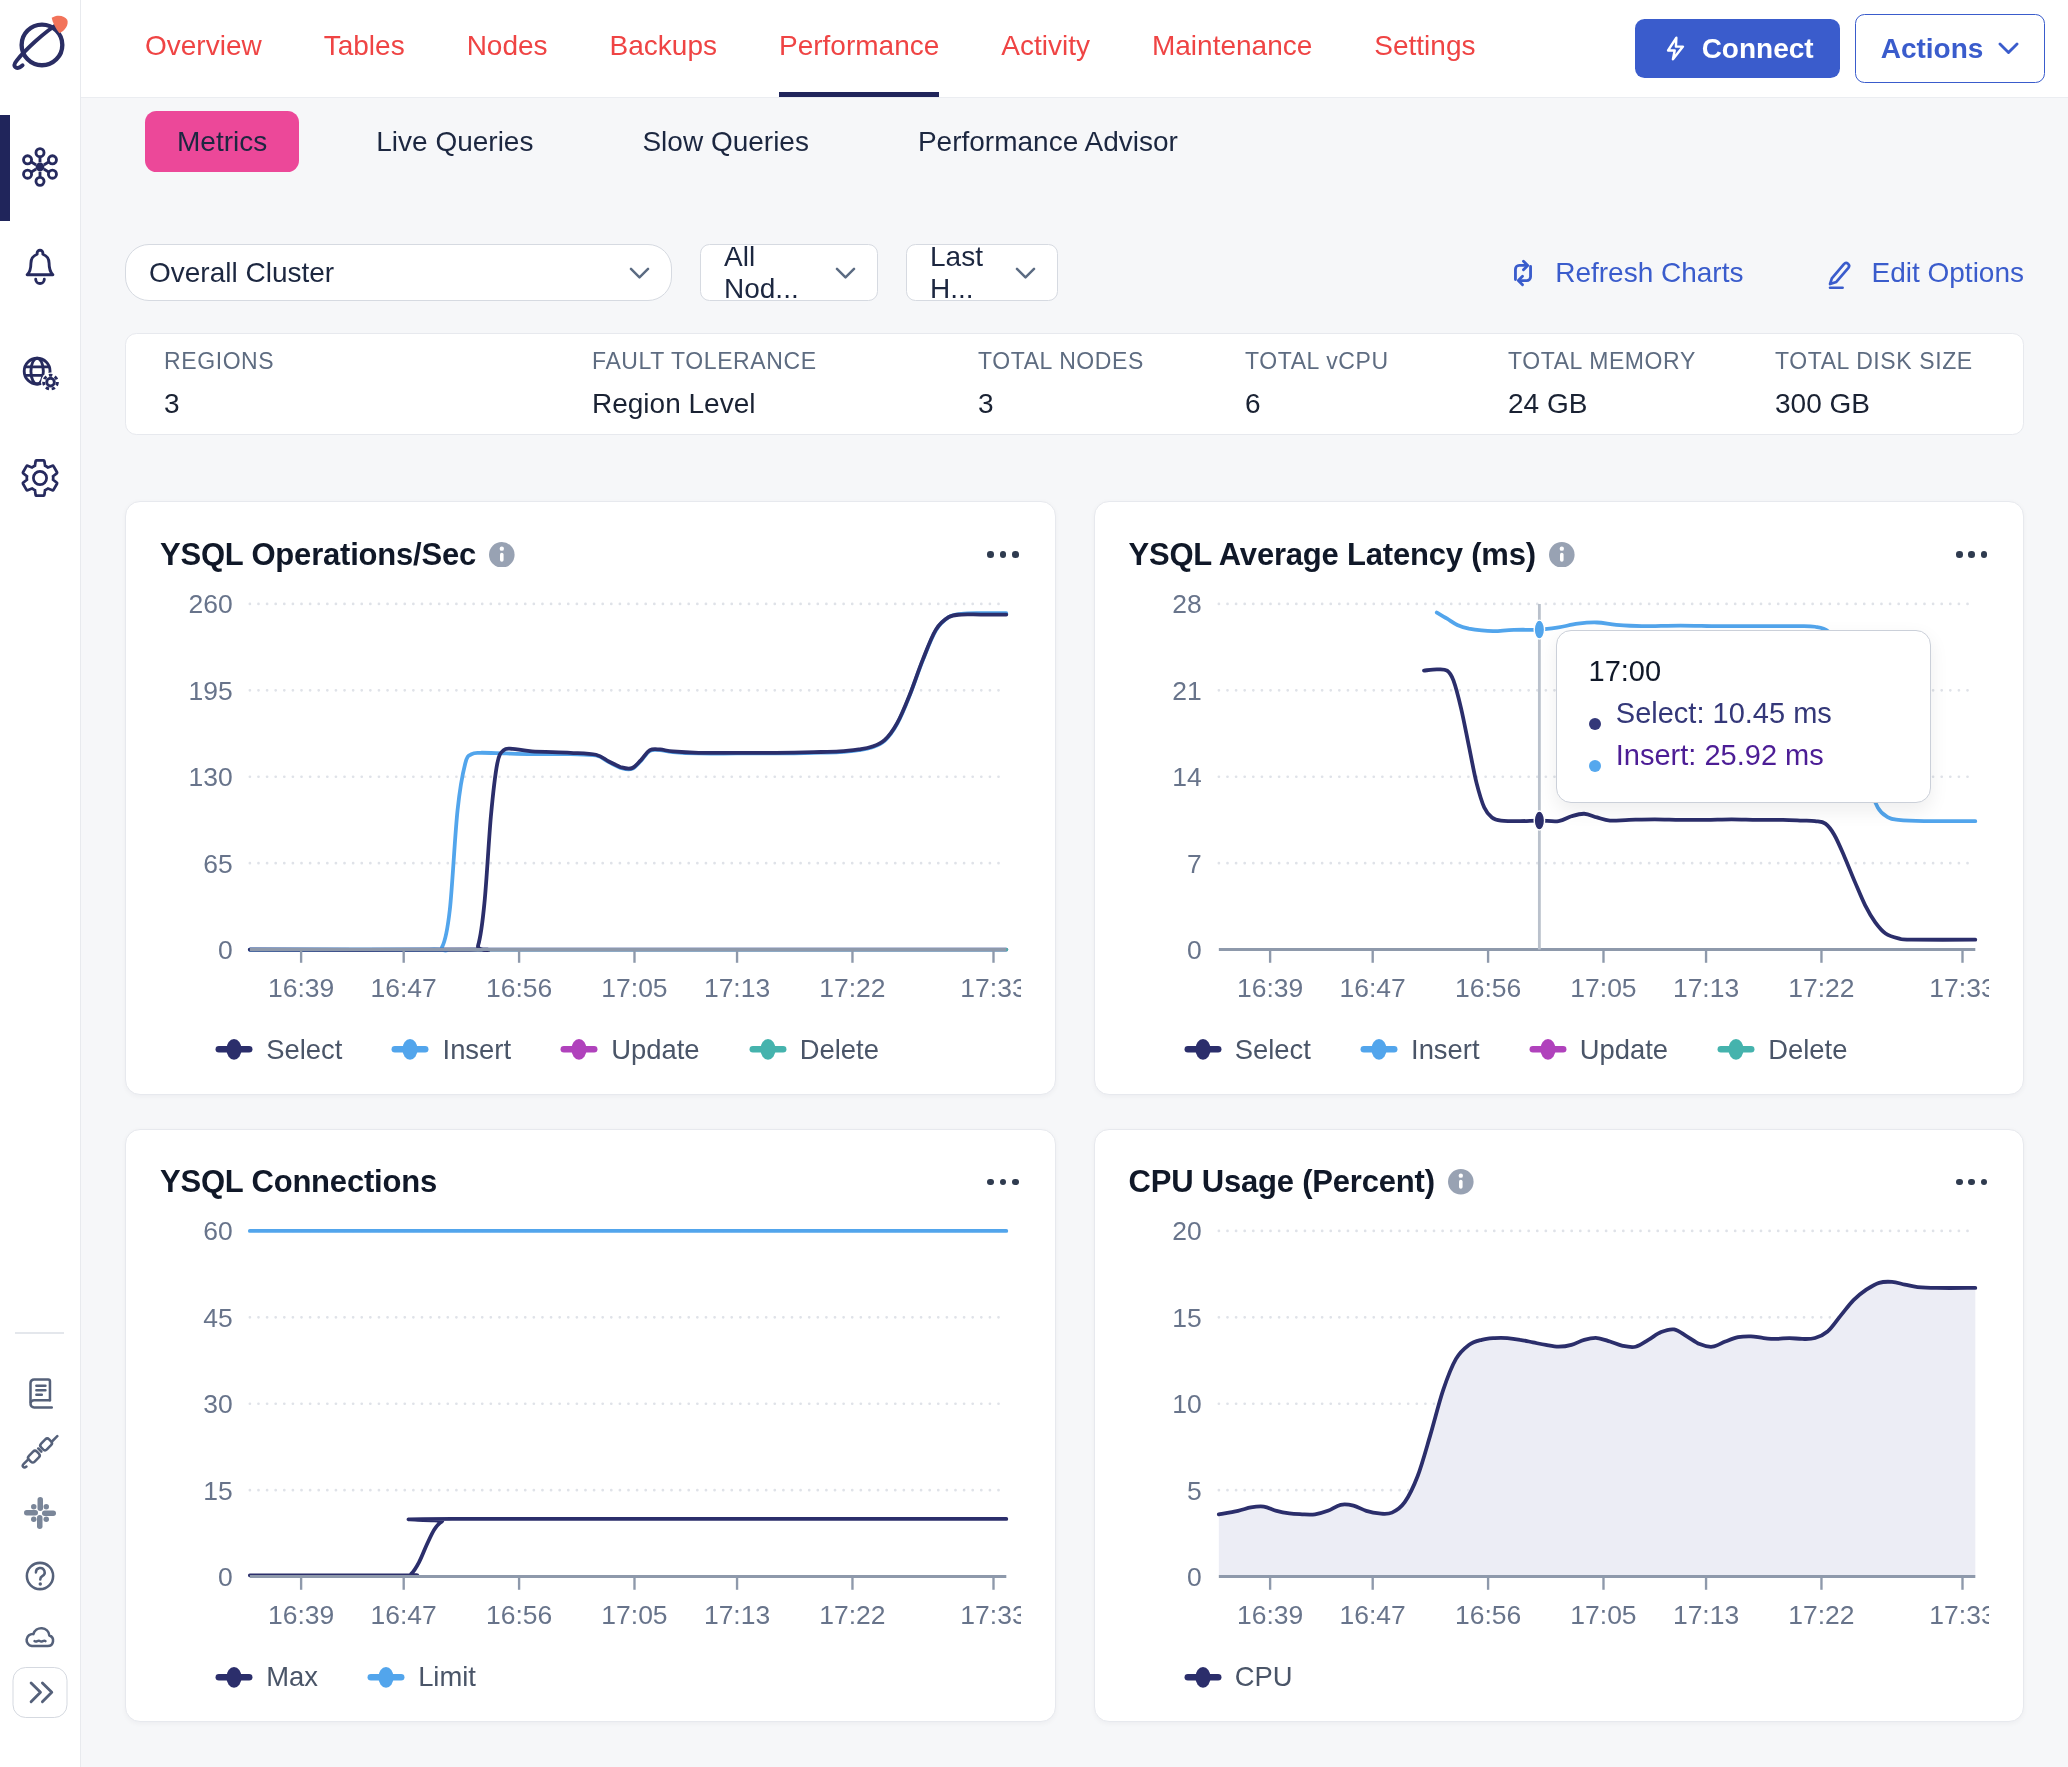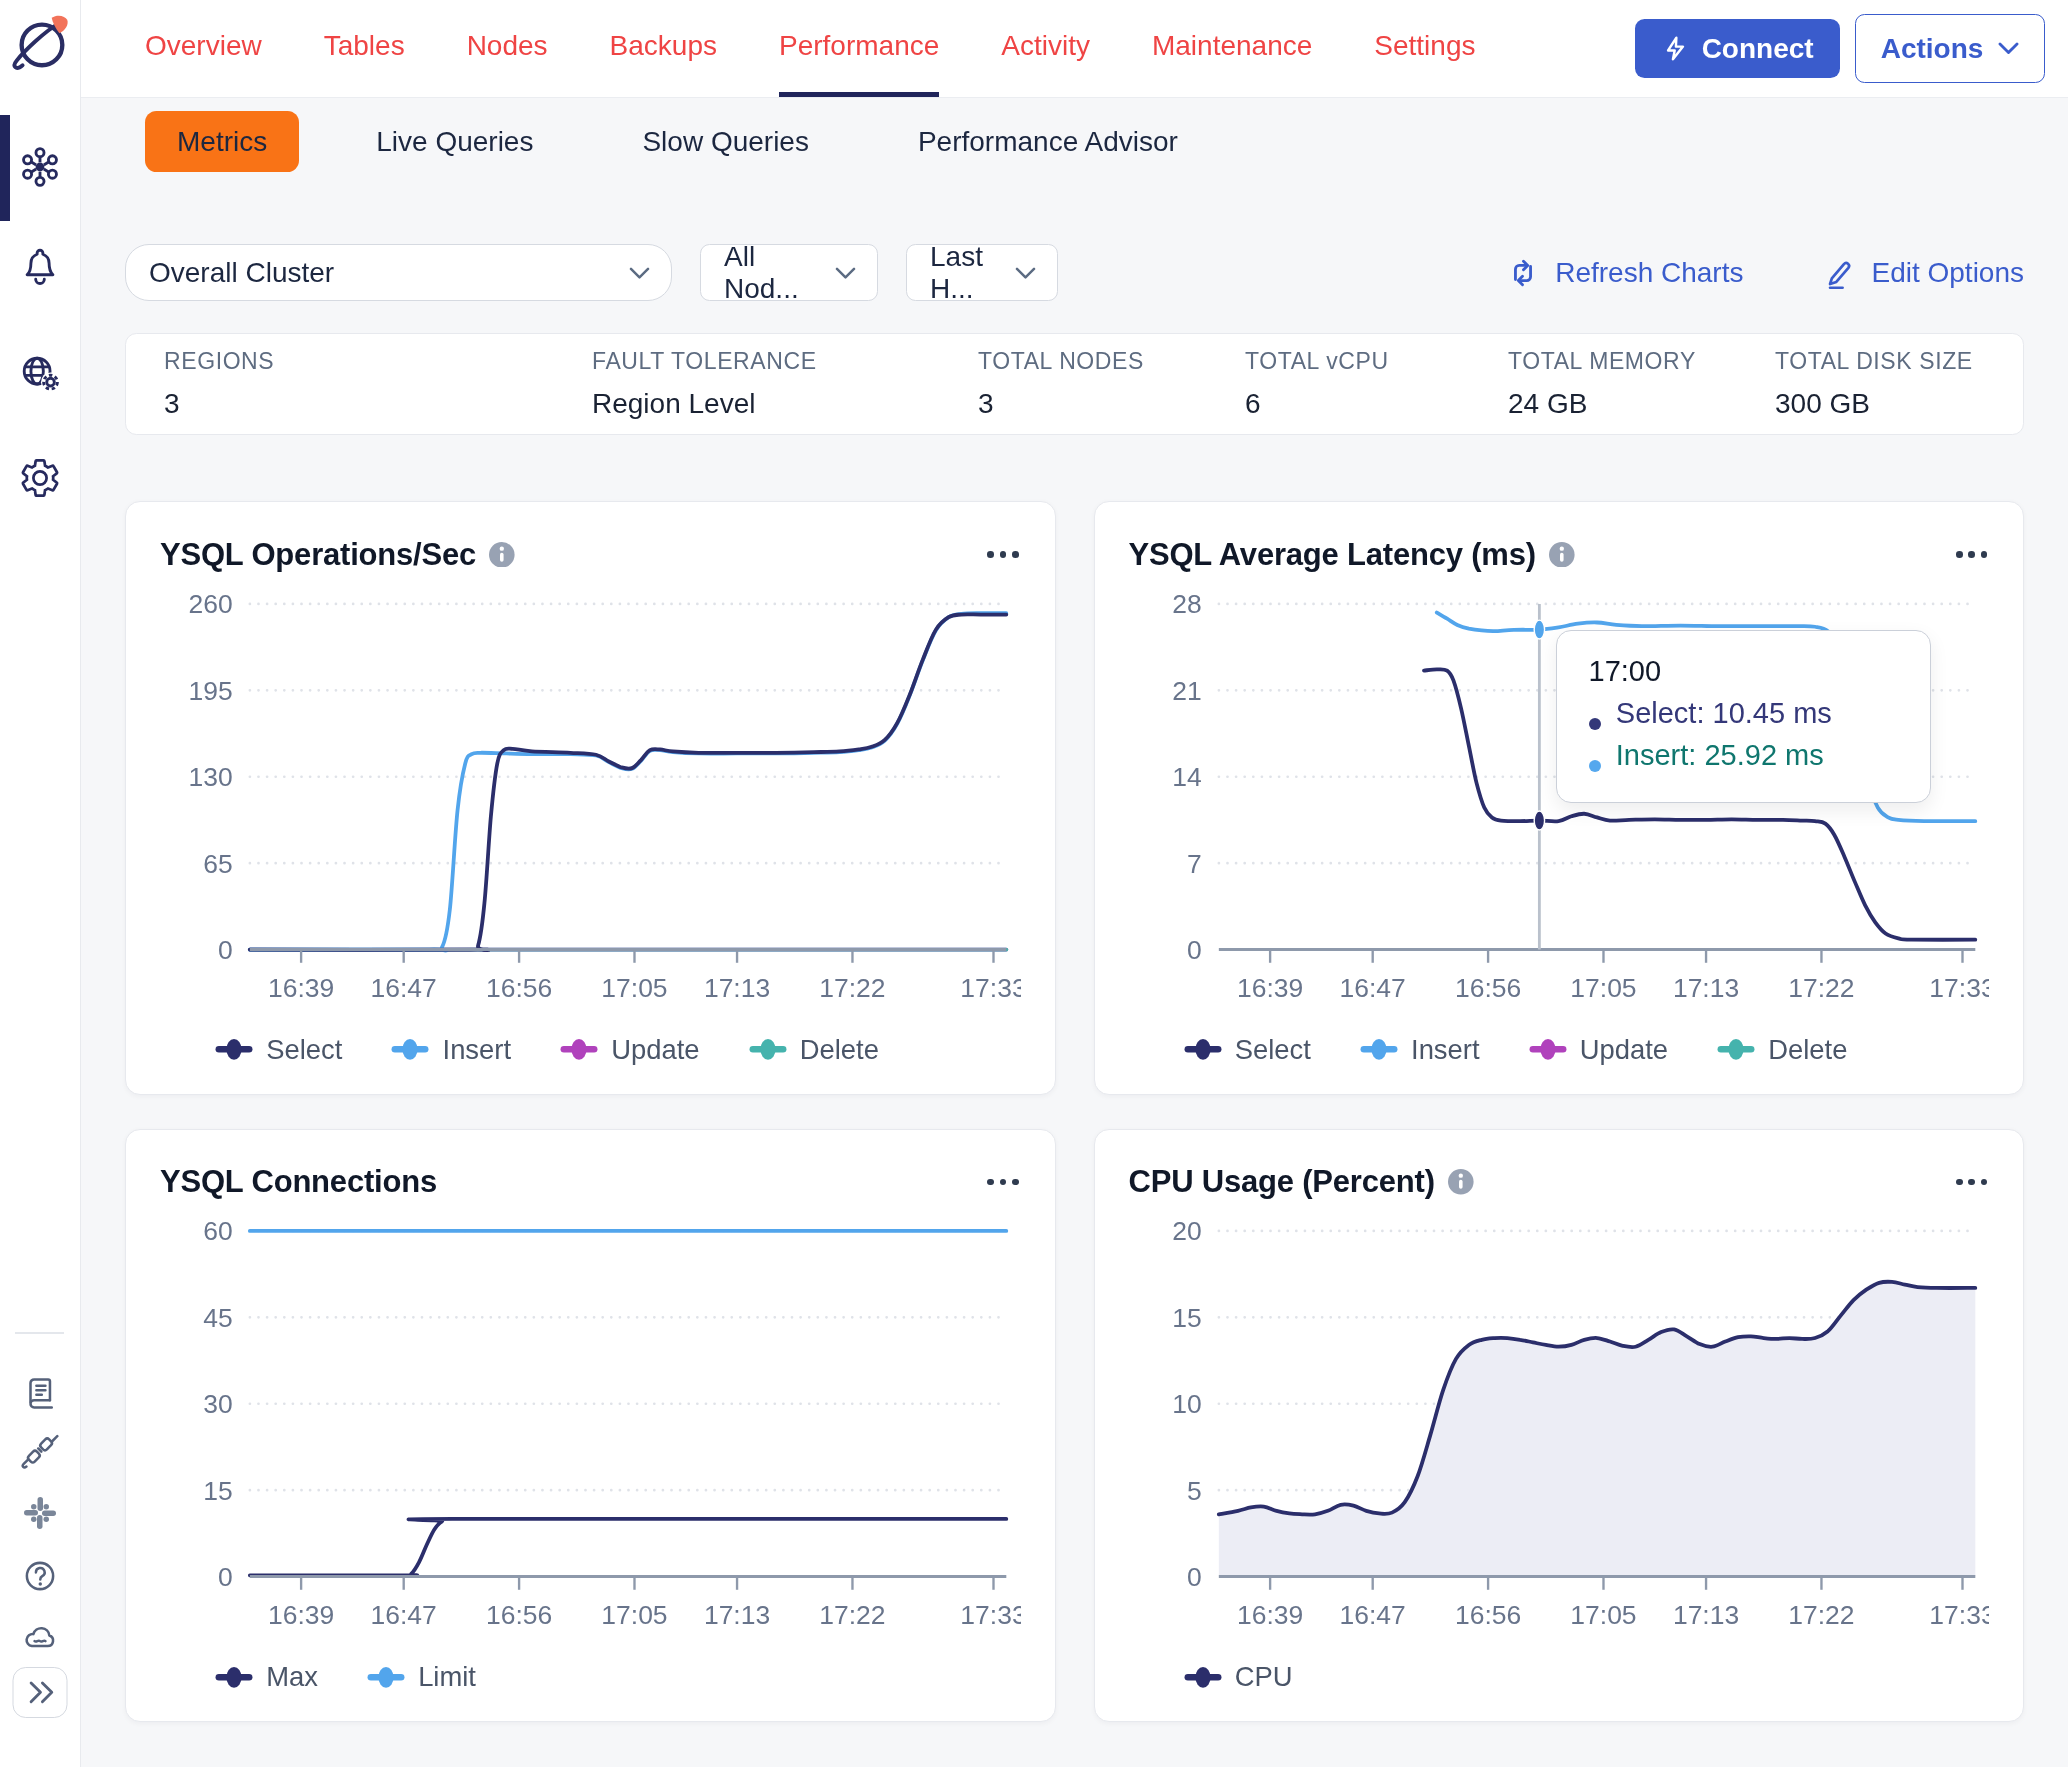--- a/index.html
+++ b/index.html
@@ -26,21 +26,21 @@
   .tab.active { border-bottom-color:#20255B; font-weight:500; }
   .nav-actions { margin-left:auto; display:flex; align-items:center; gap:15px; }
   .btn-connect { display:flex; align-items:center; gap:13.2px; background:#3A5CCC; color:#fff;
     font-size:28px; font-weight:600; border:none; border-radius:9.5px; height:59px; padding:0 26.5px; cursor:pointer; }
   .btn-actions { display:flex; align-items:center; gap:15px; background:#fff; color:#3A5CCC;
     font-size:28px; font-weight:600; border:1.9px solid #3A5CCC; border-radius:9.5px; height:69px; padding:0 24.6px; cursor:pointer; }
 
   .subtabs { display:flex; align-items:center; gap:45px; margin:13.2px 44px 0 64px; height:61px; }
   .subtab { font-size:28px; color:#1c2740; padding:0 32px; height:61px; display:flex; align-items:center;
     border-radius:11.4px; cursor:pointer; white-space:nowrap; }
-  .subtab.active { background:#f97316; font-weight:500; }
+  .subtab.active { background:#ec4899; font-weight:500; }
 
   .filters { display:flex; align-items:center; margin:72px 44px 0 44px; gap:28px; }
   .select { display:flex; align-items:center; justify-content:space-between; background:#fff;
     border:1.9px solid #d6dae1; border-radius:9.5px; height:57px; padding:0 21px 0 23px;
     font-size:28px; color:#1c2740; cursor:pointer; }
   .sel-cluster { width:547px; margin-left:0;border-radius:24px; }
   .sel-nodes  { width:178px; }
   .sel-range  { width:152px;gap:10px; }
   .links { margin-left:auto; display:flex; align-items:center; gap:79px; }
   .link { display:flex; align-items:center; gap:15px; color:#3A5CCC; font-size:28px; font-weight:400; cursor:pointer; white-space:nowrap; }
@@ -447,21 +447,21 @@
             <line x1="433.9830508474576" x2="433.9830508474576" y1="20" y2="385" stroke="#bac1cc" stroke-width="3"></line>
             <ellipse cx="433.9830508474576" cy="47.1142857142857" rx="5.5" ry="10" fill="#52A5EC" stroke="#fff" stroke-width="1.5"></ellipse>
             <ellipse cx="433.9830508474576" cy="248.77678571428572" rx="5.5" ry="10" fill="#2B2E6B" stroke="#fff" stroke-width="1.5"></ellipse>
           </svg>
       <div class="tooltip">
             <div class="tt-time">17:00</div>
             <div class="tt-row" style="color: rgb(52, 56, 121);">
               <span class="tt-dot" style="background: rgb(52, 56, 121);"></span>
               <span>Select: 10.45 ms</span>
             </div>
-            <div class="tt-row" style="color: #0f766e;">
+            <div class="tt-row" style="color: #4c1d95;">
               <span class="tt-dot" style="background: rgb(85, 168, 238);"></span>
               <span>Insert: 25.92 ms</span>
             </div>
           </div>
         </div>
       <div class="legend">
           <span class="lgitem">
             <svg width="38" height="24.6" viewBox="0 0 40 26">
               <line x1="4" y1="13" x2="36" y2="13" stroke="#2B2E6B" stroke-width="7" stroke-linecap="round"></line>
               <ellipse cx="20" cy="13" rx="8" ry="11" fill="#2B2E6B"></ellipse>

